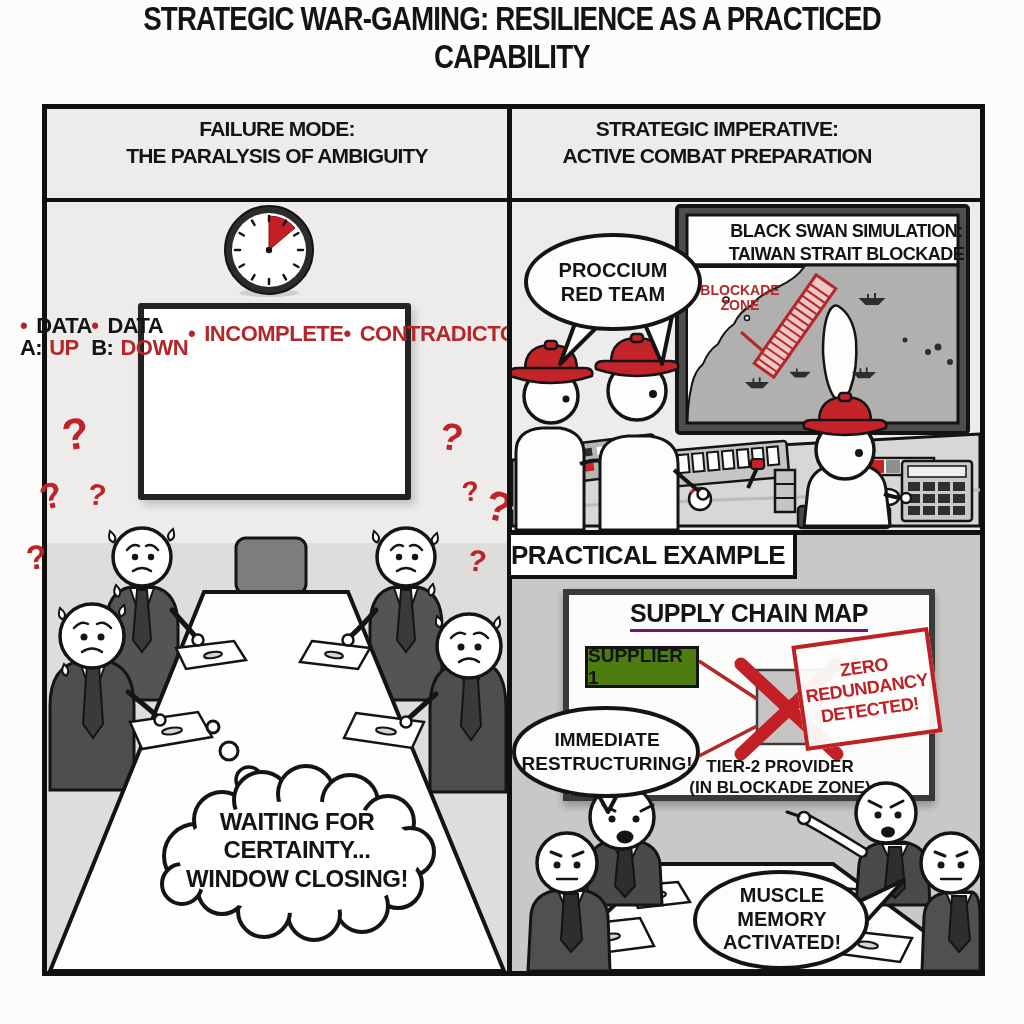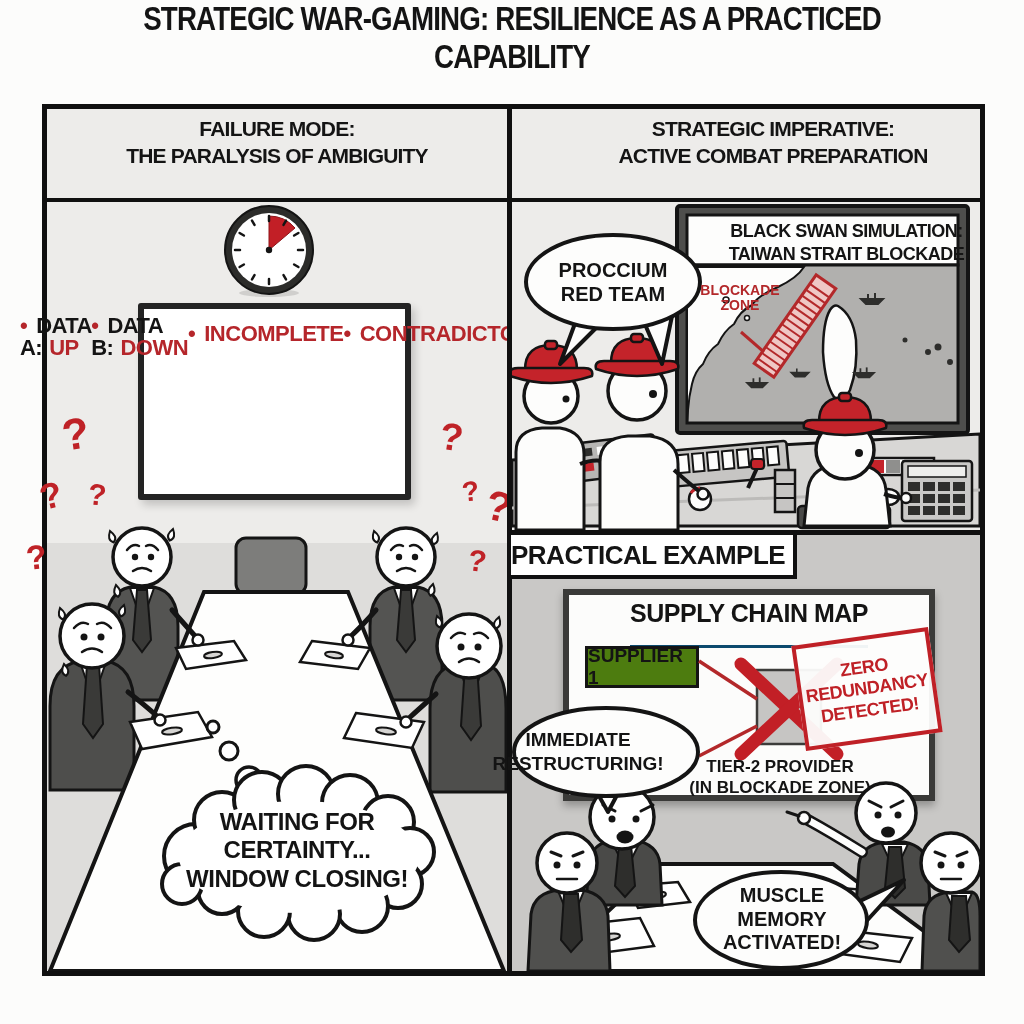--- a/index.html
+++ b/index.html
@@ -23,34 +23,34 @@
   .wb-bullet{color:#b5262b;margin-right:9px;}
   .wb-label{color:#141414;margin-right:7px;}
   .wb-value{color:#b5262b;}
   .qm{position:absolute;color:#bf2227;font-weight:bold;line-height:1;}
   #practical-header{left:507px;top:531px;width:290px;height:48px;background:#fff;border:4px solid #101010;
                     box-sizing:border-box;display:flex;align-items:center;padding-left:0;
                     font-size:26px;font-weight:bold;letter-spacing:-0.5px;}
   #supply-screen{left:563px;top:589px;width:372px;height:212px;background:#fcfcfb;border:6px solid #3a3a38;
                  box-sizing:border-box;box-shadow:0 5px 8px rgba(0,0,0,0.28);}
   #screen-title{left:563px;top:599px;width:372px;font-size:25px;letter-spacing:-0.5px;}
-  #screen-title span{border-bottom:3px solid #0c4a6e;padding-bottom:18px;}
+  #screen-title span{border-bottom:3px solid #701a75;padding-bottom:2px;}
   #supplier-box{left:585px;top:646px;width:114px;height:42px;background:#4d7c0f;border:3px solid #141414;
                 box-sizing:border-box;display:flex;align-items:center;justify-content:center;
                 font-size:19px;font-weight:bold;}
   #stamp{left:798px;top:636px;width:138px;height:106px;border:4px solid #bf2026;background:rgba(253,253,252,0.95);
          box-sizing:border-box;transform:rotate(-8deg);color:#bf2026;font-size:18px;font-weight:bold;
          line-height:1.18;display:flex;align-items:center;justify-content:center;text-align:center;
          white-space:pre-line;letter-spacing:-0.5px;}
   #tier2{left:680px;top:757px;width:200px;font-size:17px;line-height:1.22;}
   #monitor-title{left:690px;top:220px;width:265px;font-size:18px;line-height:1.3;letter-spacing:-0.5px;padding-left:24px;}
   #blockade-label{left:694px;top:283px;width:92px;font-size:14px;line-height:1.1;color:#b3282a;}
   #bubble-redteam-text{left:545px;top:258px;width:136px;font-size:20px;line-height:1.2;}
   #thought-text{left:172px;top:808px;width:250px;font-size:24px;line-height:1.18;letter-spacing:-0.5px;}
-  #bubble-restruct-text{left:489px;top:728px;width:178px;font-size:19px;line-height:1.25;}
+  #bubble-restruct-text{left:518px;top:728px;width:178px;font-size:19px;line-height:1.25;}
   #bubble-muscle-text{left:704px;top:884px;width:156px;font-size:20px;line-height:1.18;}
 </style>
 </head>
 <body>
 
 <div class="page">
 
   <div class="main-title">STRATEGIC WAR-GAMING: RESILIENCE AS A PRACTICED CAPABILITY</div>
 
   <div class="panel" id="panel-left"></div>
@@ -204,21 +204,21 @@
   <span class="qm" style="left:62px;top:412px;font-size:44px;transform:rotate(-8deg);">?</span>
   <span class="qm" style="left:40px;top:478px;font-size:36px;transform:rotate(-14deg);">?</span>
   <span class="qm" style="left:88px;top:480px;font-size:30px;transform:rotate(6deg);">?</span>
   <span class="qm" style="left:26px;top:540px;font-size:34px;transform:rotate(-6deg);">?</span>
   <span class="qm" style="left:440px;top:418px;font-size:38px;transform:rotate(8deg);">?</span>
   <span class="qm" style="left:462px;top:478px;font-size:28px;transform:rotate(-6deg);">?</span>
   <span class="qm" style="left:486px;top:486px;font-size:42px;transform:rotate(12deg);">?</span>
   <span class="qm" style="left:468px;top:546px;font-size:30px;transform:rotate(8deg);">?</span>
 
   <div class="panel" id="panel-tr"></div>
-  <div class="txt panel-header" style="left:534px;top:116px;width:478px;">STRATEGIC IMPERATIVE:
+  <div class="txt panel-header" style="left:478px;top:116px;width:478px;">STRATEGIC IMPERATIVE:
 ACTIVE COMBAT PREPARATION</div>
   <div class="divider" style="left:512px;top:198px;width:468px;"></div>
 
   <svg class="abs" style="left:512px;top:202px;" width="468" height="328" viewBox="512 202 468 328">
     <defs>
       <g id="hardhat" stroke="#141414" stroke-width="2.5" stroke-linejoin="round">
         <path d="M-26,-5 Q-26,-30 0,-30 Q26,-30 26,-5 Z" fill="#c4232a"></path>
         <rect x="-6" y="-34" width="12" height="8" rx="3" fill="#c4232a"></rect>
         <path d="M-41,1 Q-43,-7 -33,-7 L33,-7 Q43,-7 41,1 Q20,8 0,8 Q-20,8 -41,1 Z" fill="#c4232a"></path>
       </g>

